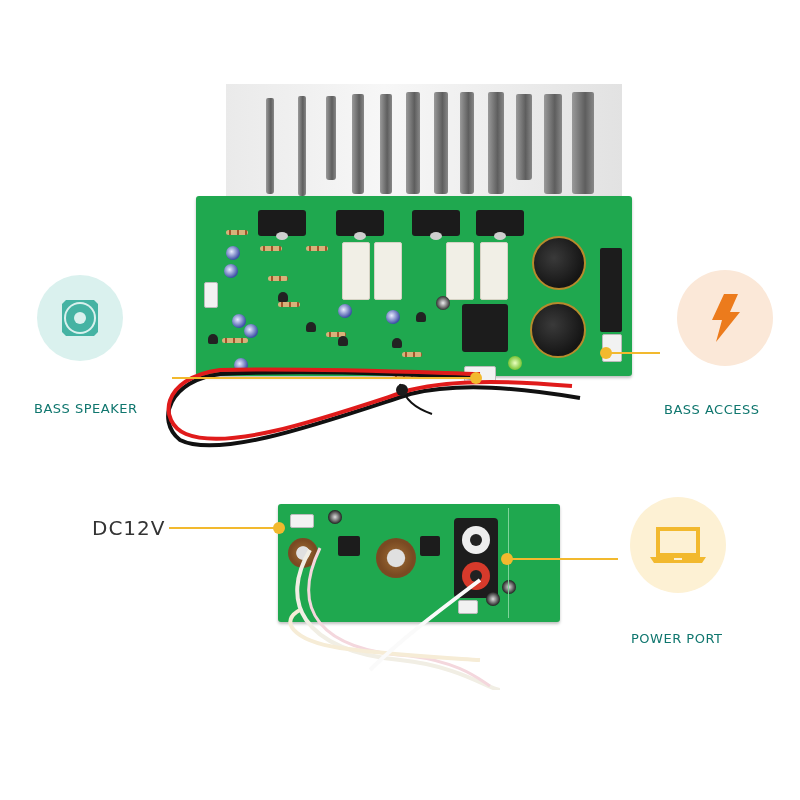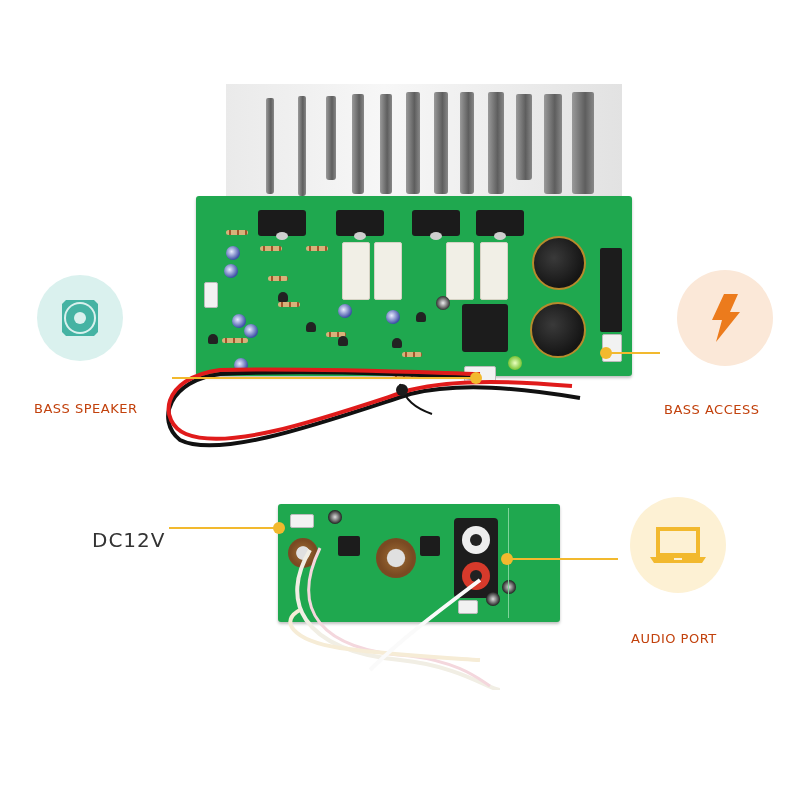--- a/index.html
+++ b/index.html
@@ -1,21 +1,21 @@
 <!DOCTYPE html>
 <html><head>
 <meta charset="utf-8">
 <style>
   html, body { margin:0; padding:0; background:#ffffff; }
   body { width:800px; height:800px; position:relative; overflow:hidden; font-family:"Liberation Sans", sans-serif; }
   .abs { position:absolute; }
 
   
   .feat-circle { position:absolute; border-radius:50%; display:flex; align-items:center; justify-content:center; }
-  .feat-label { position:absolute; font-family:"DejaVu Sans", sans-serif; font-size:13px; letter-spacing:0.5px; color:#c2410c; white-space:nowrap; }
+  .feat-label { position:absolute; font-family:"DejaVu Sans", sans-serif; font-size:13px; letter-spacing:0.5px; color:#0f766e; white-space:nowrap; }
   .dc-label { position:absolute; font-family:"DejaVu Sans", sans-serif; font-size:20px; color:#333; letter-spacing:1px; }
 
   .line { position:absolute; height:2px; background:#f2b92e; }
   .dot { position:absolute; width:12px; height:12px; border-radius:50%; background:#f2b92e; }
 
   
   .pcb { position:absolute; background:#1fa84f; border-radius:3px; box-shadow:0 2px 3px rgba(0,0,0,0.25); }
   .heatsink { position:absolute; background:linear-gradient(90deg,#eaeaea,#f7f7f7 40%,#e2e2e2); }
   .fin { position:absolute; background:linear-gradient(90deg,#9a9a9a,#5e5e5e 60%,#888); border-radius:2px 2px 3px 3px; }
   .transistor { position:absolute; width:48px; height:26px; background:#1b1b1b; border-radius:3px; }
@@ -150,23 +150,23 @@
 </div>
 <div class="feat-label" style="left:664px;top:402px;">BASS ACCESS</div>
 
 <div class="feat-circle" style="left:630px;top:497px;width:96px;height:96px;background:#fdf1d4;">
   <svg width="60" height="40" viewBox="0 0 60 40">
     <rect x="10" y="4" width="40" height="26" fill="none" stroke="#f2b92e" stroke-width="4"></rect>
     <path d="M2 32 L58 32 L54 38 L6 38 Z" fill="#f2b92e"></path>
     <rect x="26" y="33" width="8" height="2" fill="#fdf1d4"></rect>
   </svg>
 </div>
-<div class="feat-label" style="left:631px;top:631px;">AUDIO PORT</div>
+<div class="feat-label" style="left:631px;top:631px;">POWER PORT</div>
 
-<div class="dc-label" style="left:92px;top:516px;margin-top:12px;">DC12V</div>
+<div class="dc-label" style="left:92px;top:516px;">DC12V</div>
 
 <div class="line" style="left:172px;top:377px;width:300px;"></div>
 <div class="dot" style="left:470px;top:372px;"></div>
 
 <div class="line" style="left:606px;top:352px;width:54px;"></div>
 <div class="dot" style="left:600px;top:347px;"></div>
 
 <div class="line" style="left:169px;top:527px;width:110px;"></div>
 <div class="dot" style="left:273px;top:522px;"></div>
 

